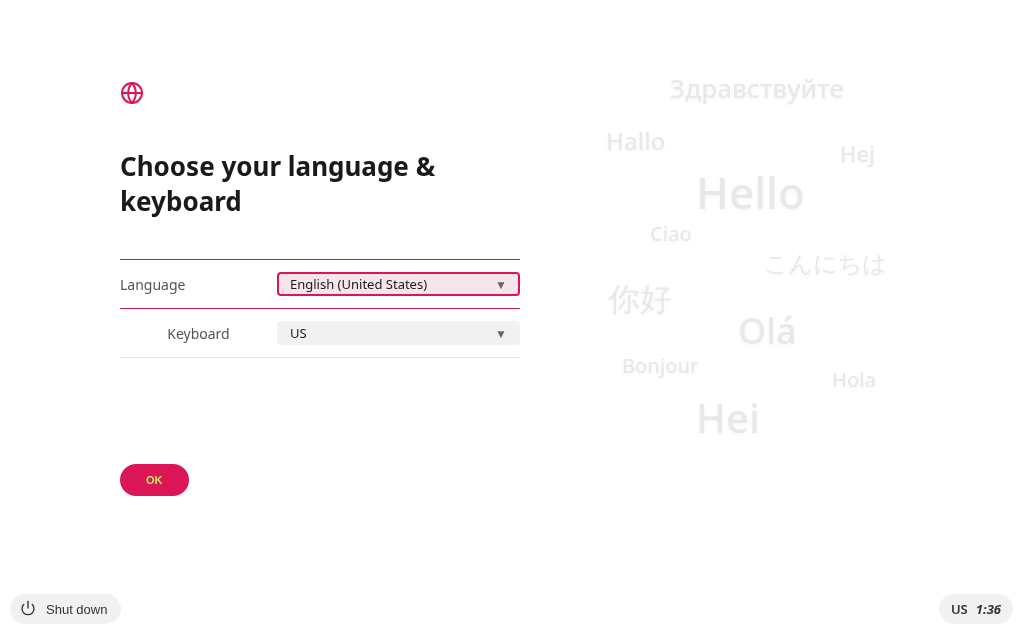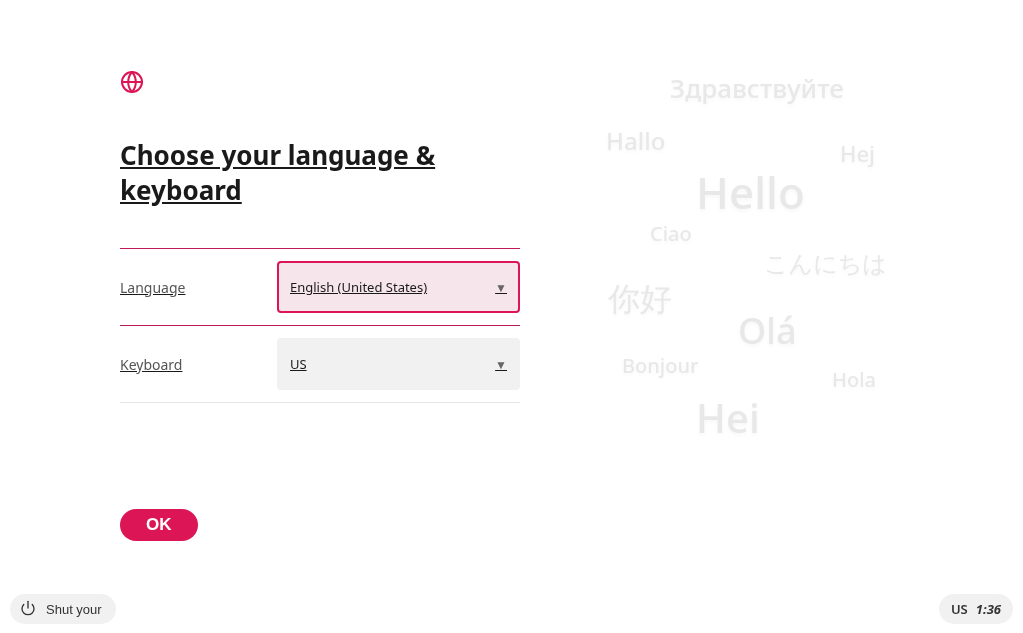--- a/index.html
+++ b/index.html
@@ -7,23 +7,22 @@
     body {
       font-family: "Noto Sans", "Roboto", "Helvetica Neue", Arial, sans-serif;
       background: #ffffff;
       color: #1a1a1a;
       position: relative;
     }
 
     .left-panel {
       position: absolute;
       left: 120px;
-      top: 70px;
+      top: 81px;
       width: 400px;
-      text-decoration: underline;
     }
 
     .globe-icon {
       width: 24px;
       height: 24px;
       color: #dc1656;
       margin-bottom: 44px;
       display: block;
     }
 
@@ -36,31 +35,32 @@
     }
 
     .field-row {
       display: flex;
       align-items: center;
       padding: 12px 0;
       border-top: 1px solid #be185d;
     }
     .field-row:last-of-type {
       border-bottom: 1px solid #e5e5e5;
+      text-align: center;
     }
 
     .field-label {
       width: 157px;
       font-size: 14px;
       color: #555;
     }
 
     .select {
       flex: 1;
-      height: 52px;
+      height: 24px;
       background: #f1f1f1;
       border: 1px solid transparent;
       border-radius: 4px;
       padding: 0 12px;
       display: flex;
       align-items: center;
       justify-content: space-between;
       cursor: pointer;
       font-size: 13px;
       color: #1a1a1a;
@@ -71,26 +71,26 @@
       padding: 0 11px;
     }
     .select .chevron {
       color: #666;
       font-size: 12px;
     }
 
     .ok-button {
       margin-top: 106px;
       background: #dc1656;
-      color: #ffffff;
+      color: #bef264;
       border: none;
       border-radius: 18px;
       height: 32px;
       padding: 0 26px;
-      font-size: 17px;
+      font-size: 11px;
       font-weight: 600;
       cursor: pointer;
     }
 
     
     .right-panel {
       position: absolute;
       left: 560px;
       top: 50px;
       width: 440px;
@@ -207,20 +207,20 @@
 </div>
 
 <div class="bottom-bar">
   <button class="shutdown-btn">
     <span>
       <svg viewBox="0 0 24 24" fill="none" stroke="currentColor" stroke-width="2" stroke-linecap="round" stroke-linejoin="round">
         <path d="M18.36 6.64a9 9 0 1 1-12.73 0"></path>
         <line x1="12" y1="2" x2="12" y2="12"></line>
       </svg>
     </span>
-    <span>Shut your</span>
+    <span>Shut down</span>
   </button>
 
   <div class="status-right">
     <span class="kb-ind">US</span>
     <span class="time">1:36</span>
   </div>
 </div>
 
 </body></html>

